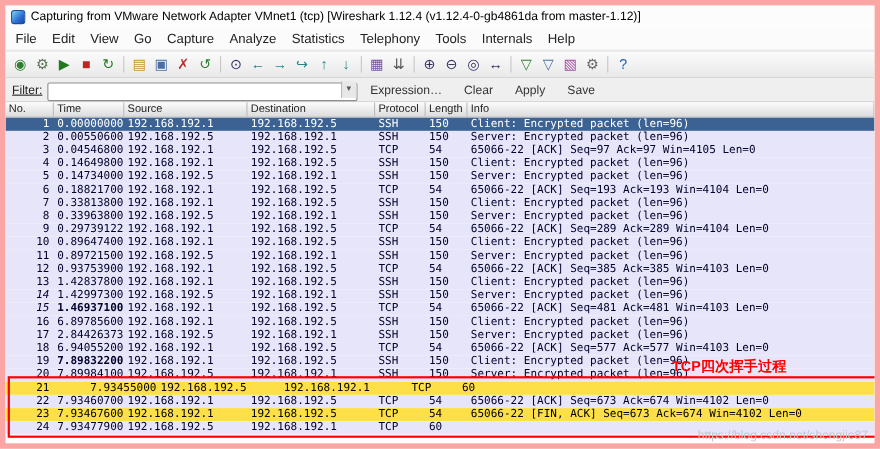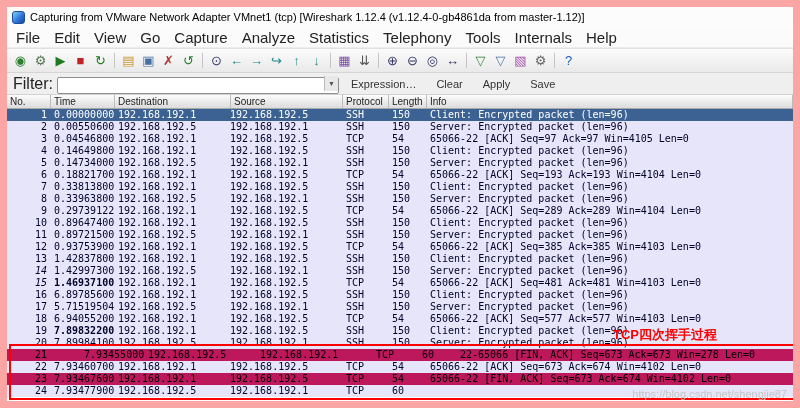--- a/index.html
+++ b/index.html
@@ -1,44 +1,44 @@
 <!DOCTYPE html>
 <html><head>
 <meta charset="utf-8">
 <style>
   * { margin:0; padding:0; box-sizing:border-box; }
   body { background:#ffffff; font-family:"Liberation Sans", sans-serif; }
   .window { position:relative; width:800px; height:408px; background:#ffffff;
-            border:7px solid #fca5a5; overflow:hidden; }
+            border:5px solid #fca5a5; overflow:hidden; }
 
   
   .titlebar { height:20px; display:flex; align-items:center; gap:5px;
               padding-left:5px; background:#fcfcfc; }
   .applogo { width:13px; height:13px; border-radius:3px; flex:0 0 13px;
              background:linear-gradient(135deg,#7fd4f2 0%,#2a6fd6 60%,#174a9e 100%);
              border:1px solid #1b4f9e; }
   .title { font-size:11px; color:#000; white-space:nowrap; }
 
   
   .menubar { height:21px; display:flex; align-items:center; padding-left:2px;
              background:#fbfbfb; border-bottom:1px solid #ececec; }
-  .menu-item { font-size:15px; color:#222; padding:3px 7px; cursor:default; }
+  .menu-item { font-size:12px; color:#222; padding:3px 7px; cursor:default; }
 
   
   .toolbar { height:25px; display:flex; align-items:center; gap:1px; padding-left:4px;
              background:linear-gradient(#fbfbfb,#e9e9e9);
              border-top:1px solid #e0e0e0; border-bottom:1px solid #d5d5d5; }
   .tool { width:19px; height:19px; display:inline-flex; align-items:center;
           justify-content:center; font-size:13px; border-radius:2px; cursor:default; }
   .tsep { width:1px; height:15px; background:#c6c6c6; margin:0 3px; display:inline-block; }
 
   
   .filterbar { height:22px; display:flex; align-items:center; gap:4px; padding-left:6px;
                background:#efefef; border-bottom:1px solid #d2d2d2; }
-  .flabel { font-size:16px; color:#222; }
+  .flabel { font-size:11px; color:#222;text-decoration:underline; }
   .combo { position:relative; width:282px; height:17px; }
   .filterinput { width:100%; height:100%; border:1px solid #8f8f8f; border-radius:2px;
                  background:#fff; font-size:11px; padding:0 16px 0 4px;
                  font-family:"Liberation Sans", sans-serif; }
   .combo-arrow { position:absolute; right:1px; top:1px; width:14px; height:15px;
                  display:flex; align-items:center; justify-content:center;
                  font-size:7px; color:#555; background:#e8e8e8; border-left:1px solid #bbb; }
   .fbtn { border:none; background:transparent; font-size:11px; color:#333;
           padding:2px 8px; cursor:default; font-family:"Liberation Sans", sans-serif; }
 
@@ -47,21 +47,21 @@
                border-bottom:1px solid #a8a8a8; overflow:hidden; }
   .hcell { font-size:10px; color:#222; line-height:13px; padding-left:3px;
            border-right:1px solid #bcbcbc; white-space:nowrap; overflow:hidden; }
 
   
   .packetlist { background:#ffffff; }
   .prow { display:flex; height:12px; line-height:12px;
           font-family:"DejaVu Sans Mono", monospace; font-size:10px; color:#000028;
           background:#e6e5fa; white-space:nowrap; }
   .prow.sel { background:#3c6294; color:#ffffff; }
-  .prow.gray { background:#be185d; color:#000; }
+  .prow.gray { background:#fde047; color:#000; }
   .pcell { overflow:hidden; white-space:nowrap; padding-left:3px; }
   .pcell.c0 { text-align:right; padding-left:0; padding-right:4px; }
 
   
   .red-label { position:absolute; top:319px; left:606px; color:#ff0000;
                font-size:13px; font-weight:bold; z-index:5; pointer-events:none; }
   .red-box { position:absolute; top:337px; left:2px; width:794px; height:56px;
              border:2px solid #ff0000; z-index:5; pointer-events:none; }
   .watermark { position:absolute; right:6px; bottom:1px; color:#c6c6c6;
                font-size:11px; z-index:6; }
@@ -133,22 +133,22 @@
     </span>
     <button class="fbtn">Expression…</button>
     <button class="fbtn">Clear</button>
     <button class="fbtn">Apply</button>
     <button class="fbtn">Save</button>
   </div>
 
   <div class="colheader" id="colheader">
       <div class="hcell" style="width: 44px;">No.</div>
       <div class="hcell" style="width: 64px;">Time</div>
+      <div class="hcell" style="width: 112px;">Source</div>
       <div class="hcell" style="width: 116px;">Destination</div>
-      <div class="hcell" style="width: 112px;">Source</div>
       <div class="hcell" style="width: 46px;">Protocol</div>
       <div class="hcell" style="width: 38px;">Length</div>
       <div class="hcell" style="flex: 1 1 0%;">Info</div>
     </div>
 
   <div class="packetlist" id="packetlist">
       <div class="prow sel">
         <div class="pcell c0" style="width: 44px;">1</div>
         <div class="pcell c1" style="width: 64px;">0.00000000</div>
         <div class="pcell c2" style="width: 112px;">192.168.192.1</div>
@@ -287,21 +287,21 @@
         <div class="pcell c0" style="width: 44px;">16</div>
         <div class="pcell c1" style="width: 64px;">6.89785600</div>
         <div class="pcell c2" style="width: 112px;">192.168.192.1</div>
         <div class="pcell c3" style="width: 116px;">192.168.192.5</div>
         <div class="pcell c4" style="width: 46px;">SSH</div>
         <div class="pcell c5" style="width: 38px;">150</div>
         <div class="pcell c6" style="flex: 1 1 0%;">Client: Encrypted packet (len=96)</div>
       </div>
       <div class="prow">
         <div class="pcell c0" style="width: 44px;">17</div>
-        <div class="pcell c1" style="width: 64px;">5.71519504</div>
+        <div class="pcell c1" style="width: 64px;">2.84426373</div>
         <div class="pcell c2" style="width: 112px;">192.168.192.5</div>
         <div class="pcell c3" style="width: 116px;">192.168.192.1</div>
         <div class="pcell c4" style="width: 46px;">SSH</div>
         <div class="pcell c5" style="width: 38px;">150</div>
         <div class="pcell c6" style="flex: 1 1 0%;">Server: Encrypted packet (len=96)</div>
       </div>
       <div class="prow">
         <div class="pcell c0" style="width: 44px; text-align: right;">18</div>
         <div class="pcell c1" style="width: 64px;">6.94055200</div>
         <div class="pcell c2" style="width: 112px;">192.168.192.1</div>
@@ -328,21 +328,20 @@
         <div class="pcell c5" style="width: 38px;">150</div>
         <div class="pcell c6" style="flex: 1 1 0%;">Server: Encrypted packet (len=96)</div>
       </div>
       <div class="prow gray">
         <div class="pcell c0" style="width: 44px;">21</div>
         <div class="pcell c1" style="width: 64px; margin-left: 30px;">7.93455000</div>
         <div class="pcell c2" style="width: 112px;">192.168.192.5</div>
         <div class="pcell c3" style="width: 116px;">192.168.192.1</div>
         <div class="pcell c4" style="width: 46px;">TCP</div>
         <div class="pcell c5" style="width: 38px;">60</div>
-        <div class="pcell c6" style="flex: 1 1 0%;">22-65066 [FIN, ACK] Seq=673 Ack=673 Win=278 Len=0</div>
       </div>
       <div class="prow">
         <div class="pcell c0" style="width: 44px;">22</div>
         <div class="pcell c1" style="width: 64px;">7.93460700</div>
         <div class="pcell c2" style="width: 112px;">192.168.192.1</div>
         <div class="pcell c3" style="width: 116px;">192.168.192.5</div>
         <div class="pcell c4" style="width: 46px;">TCP</div>
         <div class="pcell c5" style="width: 38px;">54</div>
         <div class="pcell c6" style="flex: 1 1 0%;">65066-22 [ACK] Seq=673 Ack=674 Win=4102 Len=0</div>
       </div>

